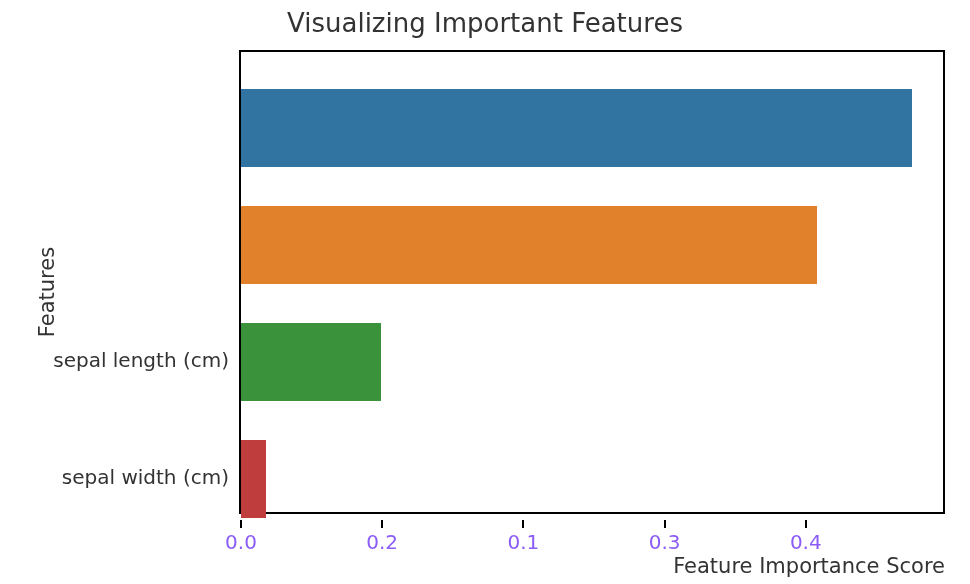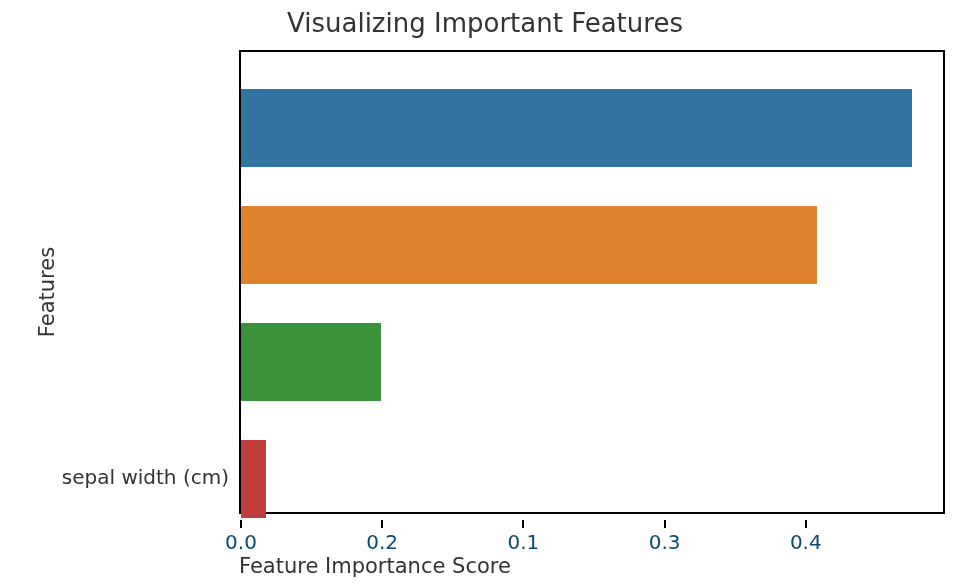--- a/index.html
+++ b/index.html
@@ -73,42 +73,43 @@
     width: 2px;
     height: 8px;
     background: #000;
   }
   .xtick .tick-label {
     position: absolute;
     top: 10px;
     left: 0;
     transform: translateX(-50%);
     font-size: 20px;
-    color: #0c4a6e;
+    color: #8b5cf6;
     white-space: nowrap;
   }
   .xlabel {
     position: absolute;
     left: 239px;
     width: 706px;
     bottom: 6px;
-    text-align: left;
+    text-align: right;
     font-size: 21px;
     color: #333;
   }
 </style>
 </head>
 <body>
 
 <div class="chart-container">
 
   <div class="title">Visualizing Important Features</div>
 
   <div class="ylabel">Features</div>
 
+  <div class="ytick-label" style="top:360px">sepal length (cm)</div>
   <div class="ytick-label" style="top:477px">sepal width (cm)</div>
 
   <div class="plot-area">
 
     <div class="bar" style="top: 37px; left: 0px; background: rgb(50, 116, 161); width: 670.7px;" title="petal length (cm)"></div>
     <div class="bar" style="top: 154px; left: 0px; background: rgb(225, 129, 44); width: 576.096px;" title="petal width (cm)"></div>
     <div class="bar" style="top: 271px; left: 0px; background: rgb(58, 146, 58); width: 139.788px;" title="sepal length (cm)"></div>
     <div class="bar" style="top: 388px; left: 0px; background: rgb(192, 61, 62); width: 25.416px;" title="sepal width (cm)"></div>
 
     <div class="xtick" style="left:0">

